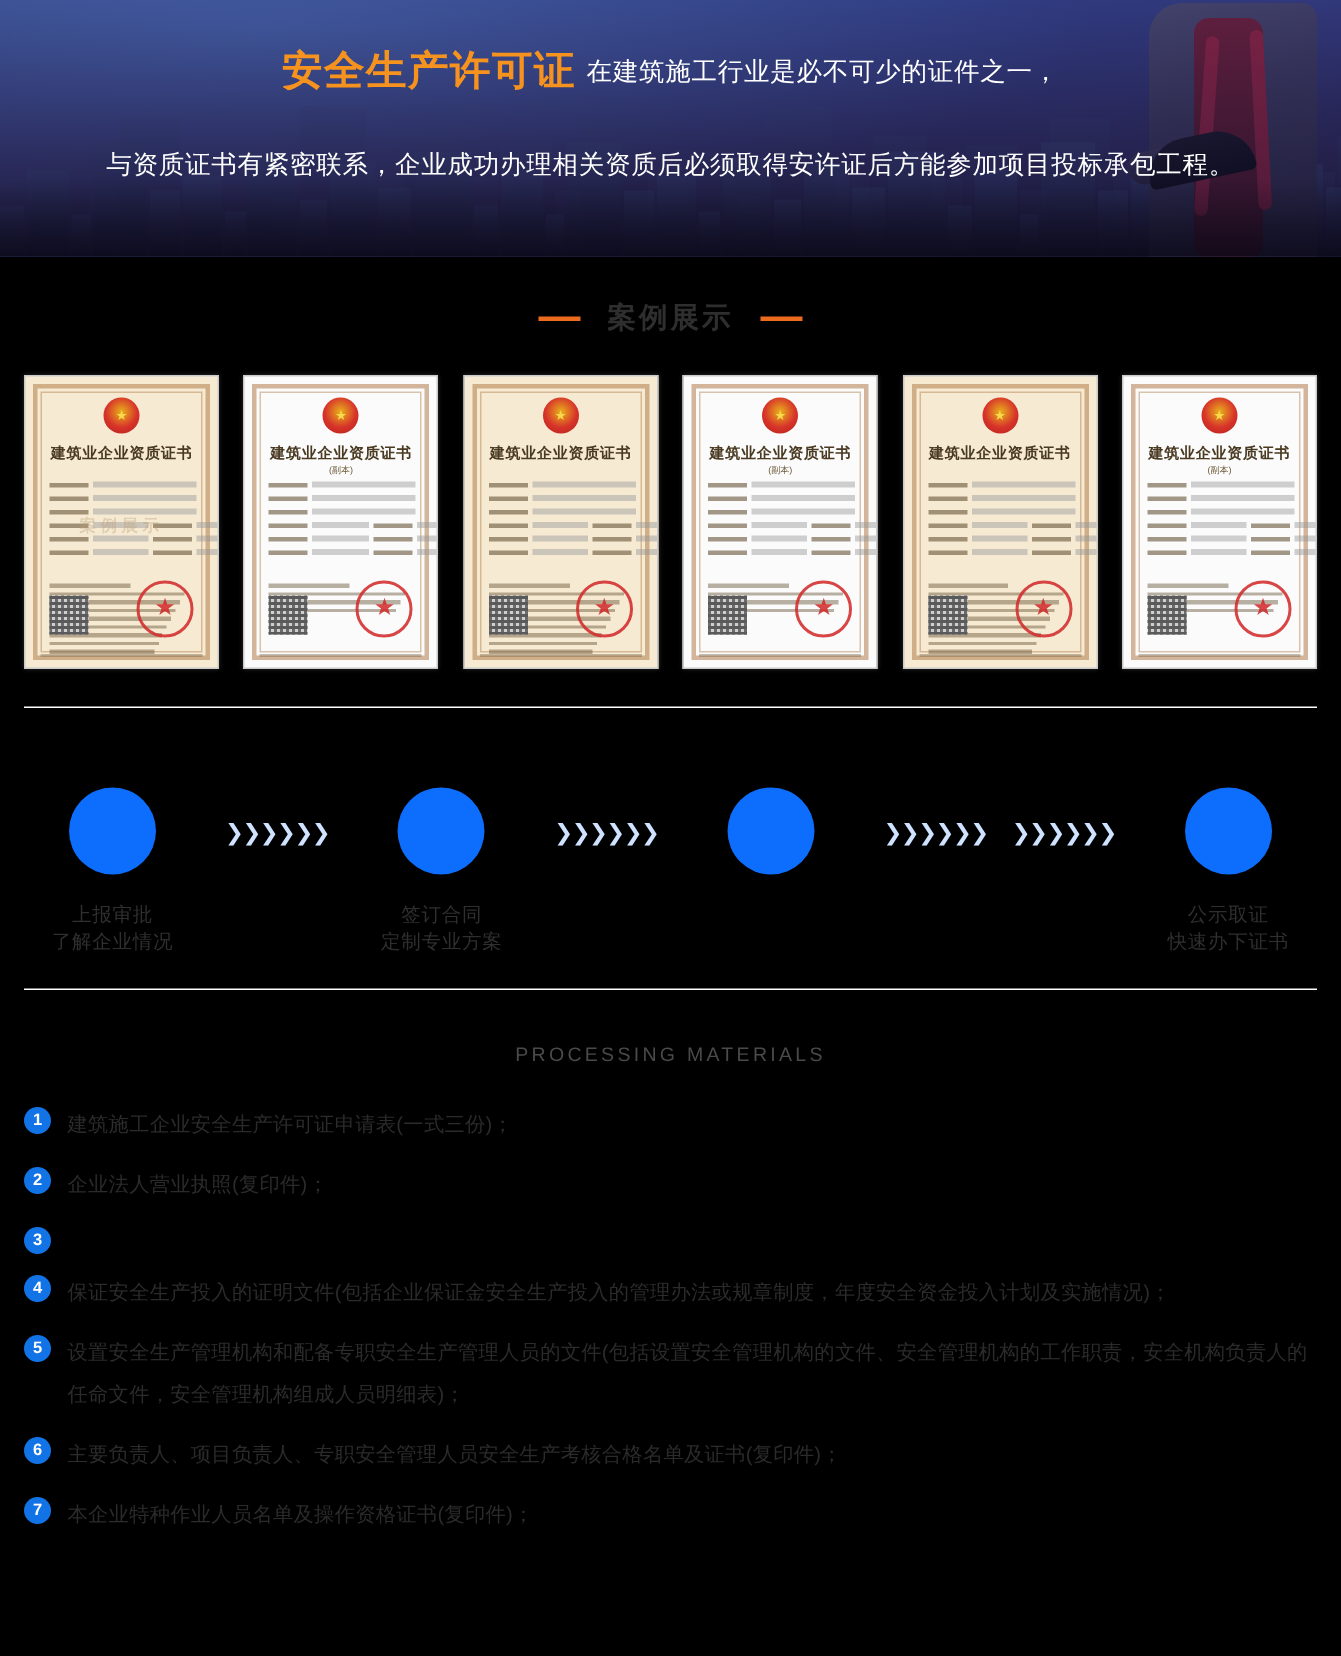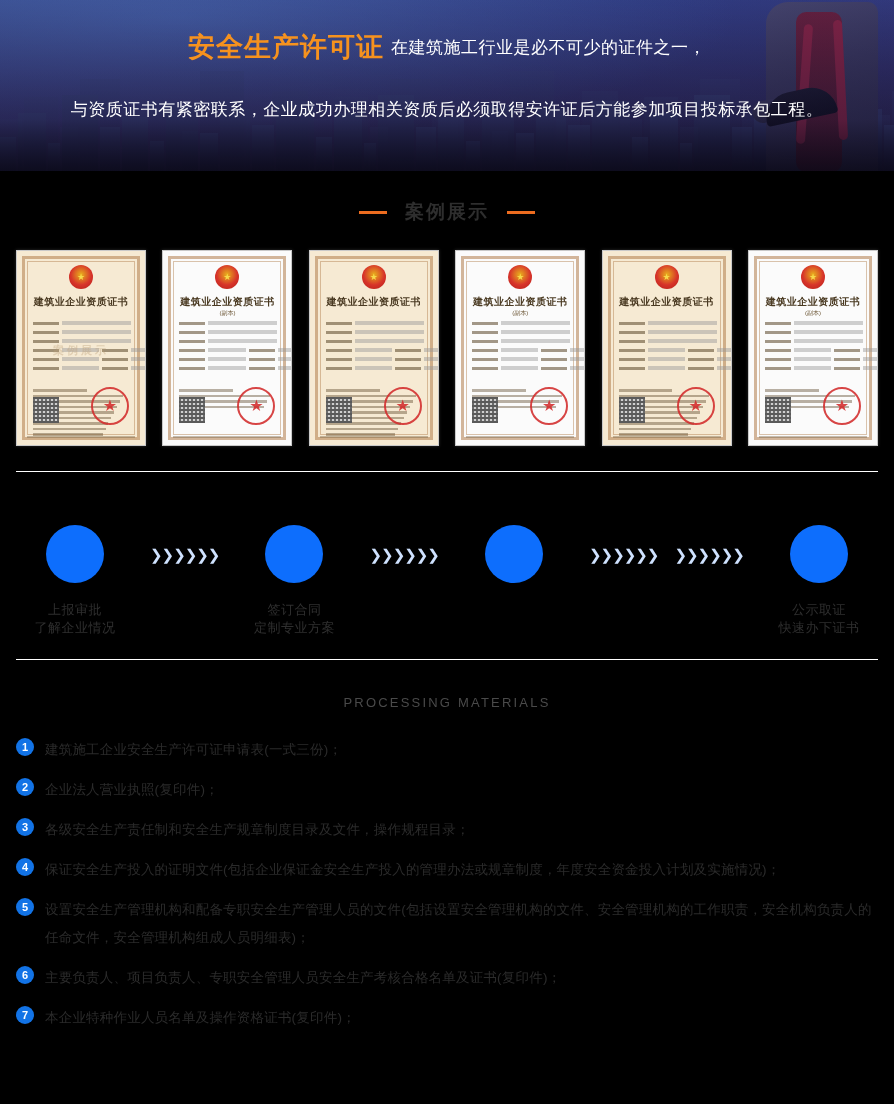--- a/index.html
+++ b/index.html
@@ -654,21 +654,20 @@
       <div class="mat-item">
         <div class="mat-num" style="background: rgb(18, 115, 230);">1</div>
         <div class="mat-text">建筑施工企业安全生产许可证申请表(一式三份)；</div>
       </div>
       <div class="mat-item">
         <div class="mat-num" style="background: rgb(18, 115, 230);">2</div>
         <div class="mat-text">企业法人营业执照(复印件)；</div>
       </div>
       <div class="mat-item">
         <div class="mat-num" style="background: rgb(18, 115, 230);">3</div>
-        <div class="mat-text">各级安全生产责任制和安全生产规章制度目录及文件，操作规程目录；</div>
       </div>
       <div class="mat-item">
         <div class="mat-num" style="background: rgb(18, 115, 230);">4</div>
         <div class="mat-text">保证安全生产投入的证明文件(包括企业保证金安全生产投入的管理办法或规章制度，年度安全资金投入计划及实施情况)；</div>
       </div>
       <div class="mat-item">
         <div class="mat-num" style="background: rgb(18, 115, 230);">5</div>
         <div class="mat-text">设置安全生产管理机构和配备专职安全生产管理人员的文件(包括设置安全管理机构的文件、安全管理机构的工作职责，安全机构负责人的任命文件，安全管理机构组成人员明细表)；</div>
       </div>
       <div class="mat-item">

